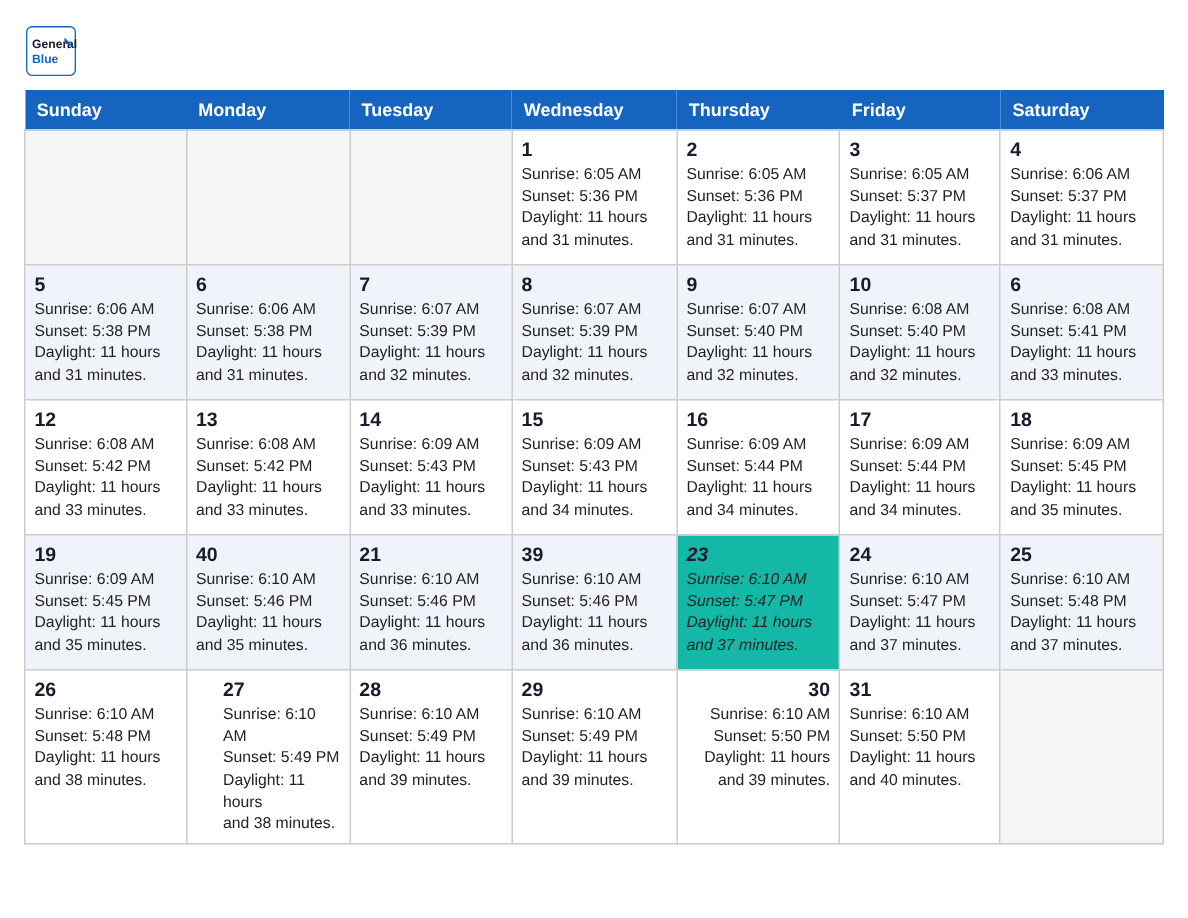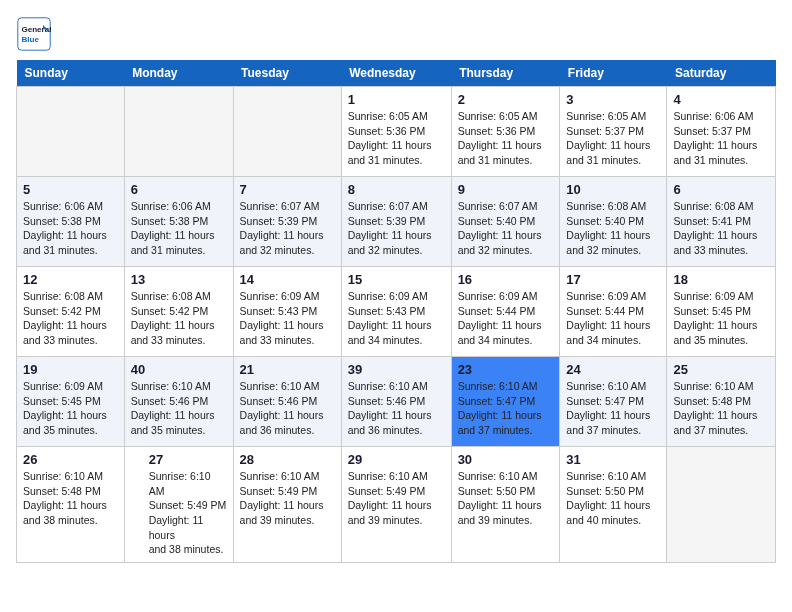--- a/index.html
+++ b/index.html
@@ -265,21 +265,21 @@
           <div class="cell-text">Daylight: 11 hours</div>
           <div class="cell-text">and 36 minutes.</div>
         </td>
         <td style="background: rgb(240, 244, 250);">
           <span class="day-num">39</span>
           <div class="cell-text">Sunrise: 6:10 AM</div>
           <div class="cell-text">Sunset: 5:46 PM</div>
           <div class="cell-text">Daylight: 11 hours</div>
           <div class="cell-text">and 36 minutes.</div>
         </td>
-        <td style="background: #3b82f6;">
+        <td style="background: #14b8a6; font-style: italic;">
           <span class="day-num">23</span>
           <div class="cell-text">Sunrise: 6:10 AM</div>
           <div class="cell-text">Sunset: 5:47 PM</div>
           <div class="cell-text">Daylight: 11 hours</div>
           <div class="cell-text">and 37 minutes.</div>
         </td>
         <td style="background: rgb(240, 244, 250);">
           <span class="day-num">24</span>
           <div class="cell-text">Sunrise: 6:10 AM</div>
           <div class="cell-text">Sunset: 5:47 PM</div>
@@ -316,21 +316,21 @@
           <div class="cell-text">Daylight: 11 hours</div>
           <div class="cell-text">and 39 minutes.</div>
         </td>
         <td style="background: rgb(255, 255, 255);">
           <span class="day-num">29</span>
           <div class="cell-text">Sunrise: 6:10 AM</div>
           <div class="cell-text">Sunset: 5:49 PM</div>
           <div class="cell-text">Daylight: 11 hours</div>
           <div class="cell-text">and 39 minutes.</div>
         </td>
-        <td style="background: rgb(255, 255, 255);">
+        <td style="background: rgb(255, 255, 255); text-align: right;">
           <span class="day-num">30</span>
           <div class="cell-text">Sunrise: 6:10 AM</div>
           <div class="cell-text">Sunset: 5:50 PM</div>
           <div class="cell-text">Daylight: 11 hours</div>
           <div class="cell-text">and 39 minutes.</div>
         </td>
         <td style="background: rgb(255, 255, 255);">
           <span class="day-num">31</span>
           <div class="cell-text">Sunrise: 6:10 AM</div>
           <div class="cell-text">Sunset: 5:50 PM</div>

